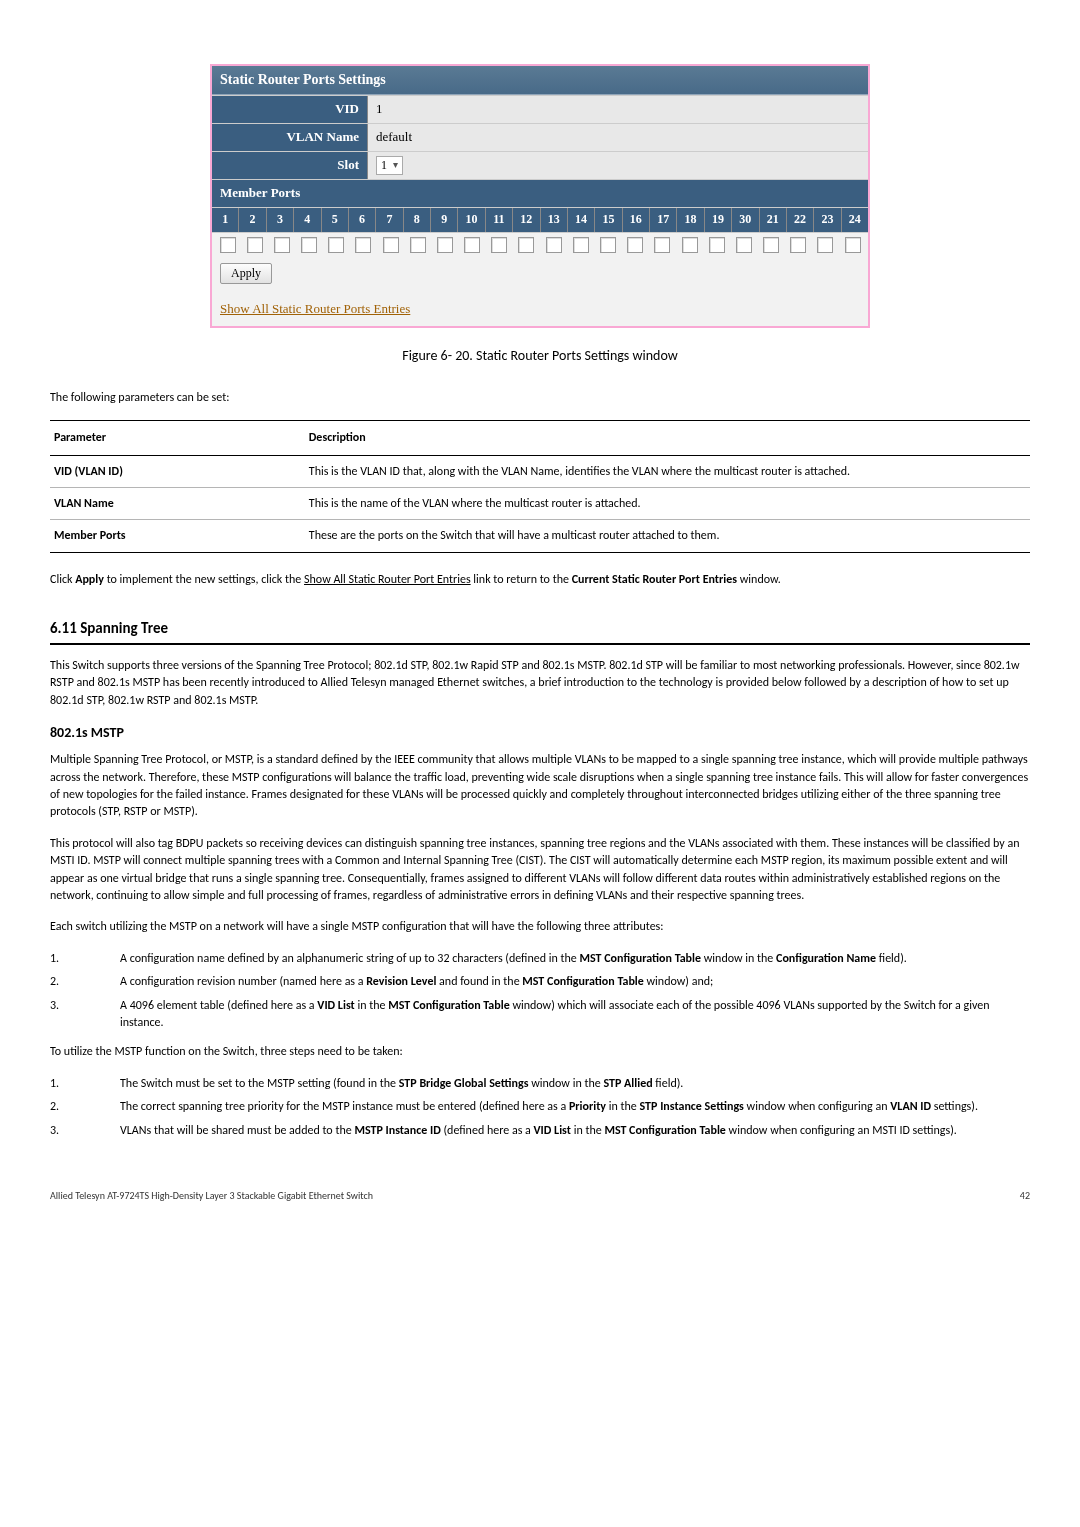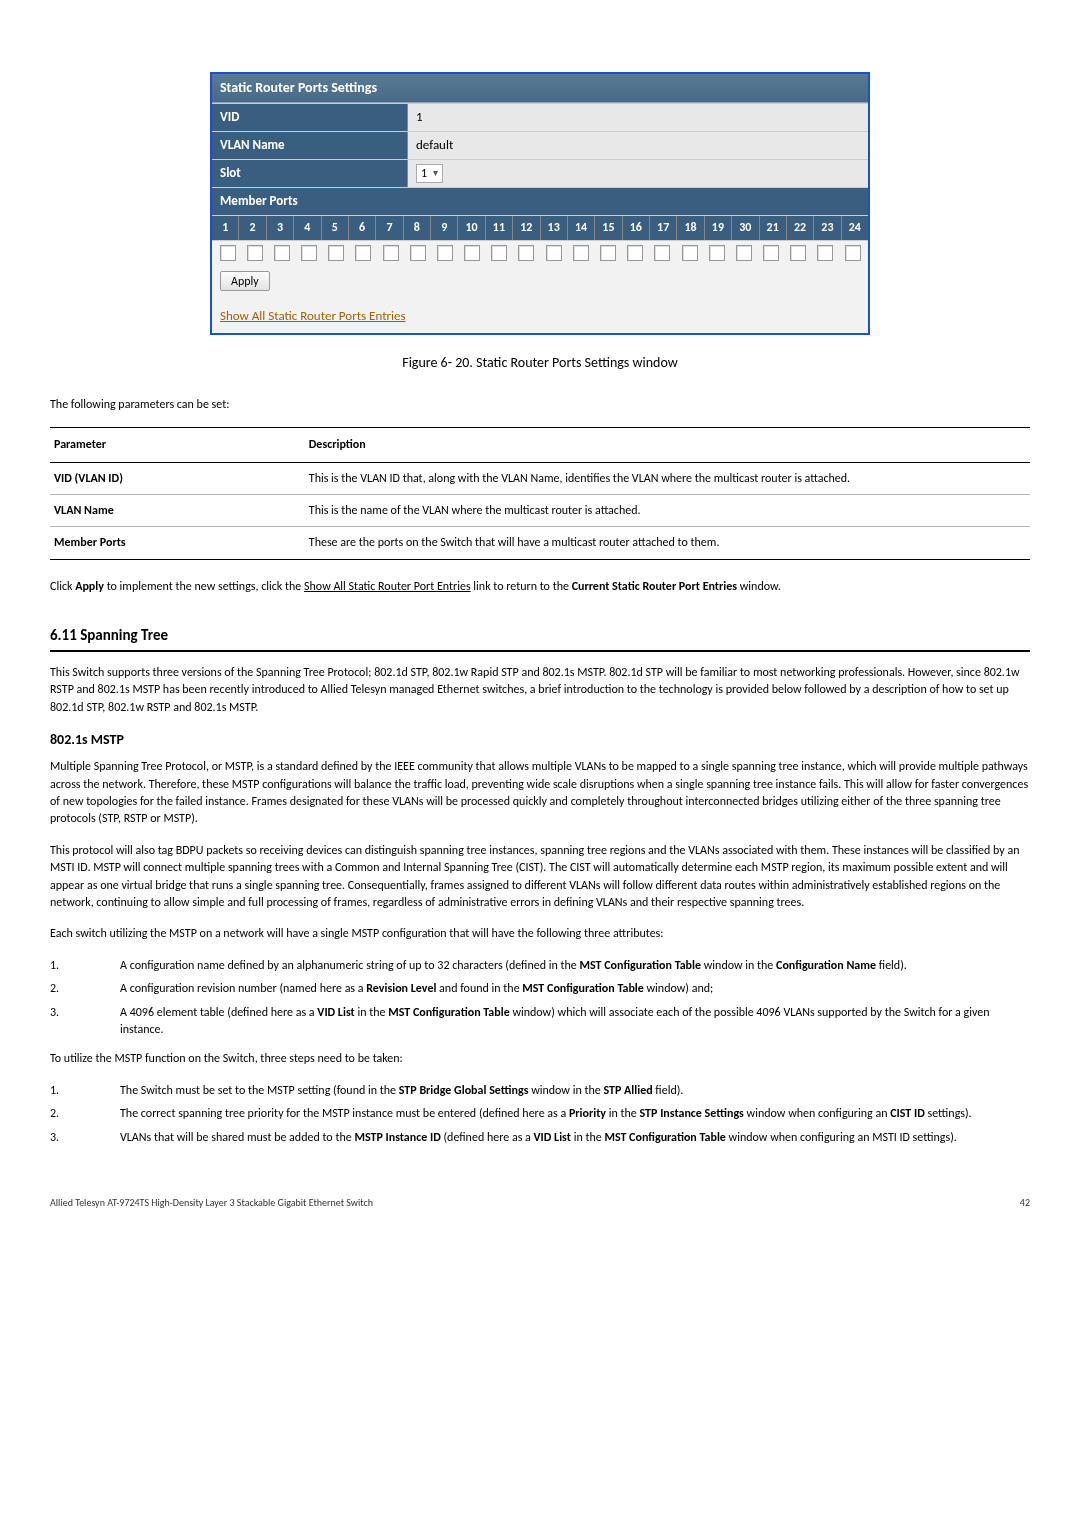--- a/index.html
+++ b/index.html
@@ -5,30 +5,30 @@
   * { box-sizing: border-box; margin: 0; padding: 0; }
   body {
     font-family: "Gill Sans", "Gill Sans MT", Calibri, sans-serif;
     font-size: 12px;
     color: #000;
     background: #fff;
     width: 1080px;
     padding: 60px 50px 40px 50px;
     line-height: 1.45;
   }
-  .screenshot-wrap { width: 660px; margin: 12px auto 18px; border: 2px solid #1d4ed8; }
+  .screenshot-wrap { width: 660px; margin: 4px auto 18px; border: 2px solid #f9a8d4; font-family: Liberation Serif, serif; }
   .screenshot-title {
     background: linear-gradient(#5a7a94,#486a88);
     color: #fff; font-weight: bold; font-size: 14px; padding: 4px 8px;
     border-bottom: 1px solid #8fa4b8;
   }
   .screenshot-row { display:flex; border-top:1px solid #ccc; }
   .cell-label {
-    width: 196px; background: #3a5e80; color:#fff; font-weight:bold;
-    padding: 4px 8px; font-size:13px; border-right:1px solid #888;
+    width: 156px; background: #3a5e80; color:#fff; font-weight:bold;
+    padding: 4px 8px; font-size:13px; border-right:1px solid #888;text-align:right;
   }
   .cell-value { flex:1; background:#e8e8e8; padding:4px 8px; font-size:13px; }
   .slot-select {
     display:inline-flex; align-items:center; border:1px solid #aaa; background:#fff;
     padding: 0 4px; font-size:12px;
   }
   .slot-select .caret { margin-left:6px; font-size:10px; color:#555; }
   .member-ports-label {
     background:#3a5e80; color:#fff; font-weight:bold; padding:4px 8px; font-size:13px;
     border-top:1px solid #ccc;
@@ -285,21 +285,21 @@
 
 <p class="para">To utilize the MSTP function on the Switch, three steps need to be taken:</p>
 
 <ol class="attrlist" id="steps-list">
     <li>
       <span class="num">1.</span>
       <span class="body"><span>The Switch must be set to the MSTP setting (found in the </span><span class="b">STP Bridge Global Settings</span><span> window in the </span><span class="b">STP Allied</span><span> field).</span></span>
     </li>
     <li>
       <span class="num">2.</span>
-      <span class="body"><span>The correct spanning tree priority for the MSTP instance must be entered (defined here as a </span><span class="b">Priority</span><span> in the </span><span class="b">STP Instance Settings</span><span> window when configuring an </span><span class="b">CIST ID</span><span> settings).</span></span>
+      <span class="body"><span>The correct spanning tree priority for the MSTP instance must be entered (defined here as a </span><span class="b">Priority</span><span> in the </span><span class="b">STP Instance Settings</span><span> window when configuring an </span><span class="b">VLAN ID</span><span> settings).</span></span>
     </li>
     <li>
       <span class="num">3.</span>
       <span class="body"><span>VLANs that will be shared must be added to the </span><span class="b">MSTP Instance ID</span><span> (defined here as a </span><span class="b">VID List</span><span> in the </span><span class="b">MST Configuration Table</span><span> window when configuring an MSTI ID settings).</span></span>
     </li>
   </ol>
 
 <div class="footer">
   <span>Allied Telesyn AT-9724TS High-Density Layer 3 Stackable Gigabit Ethernet Switch</span>
   <span>42</span>

